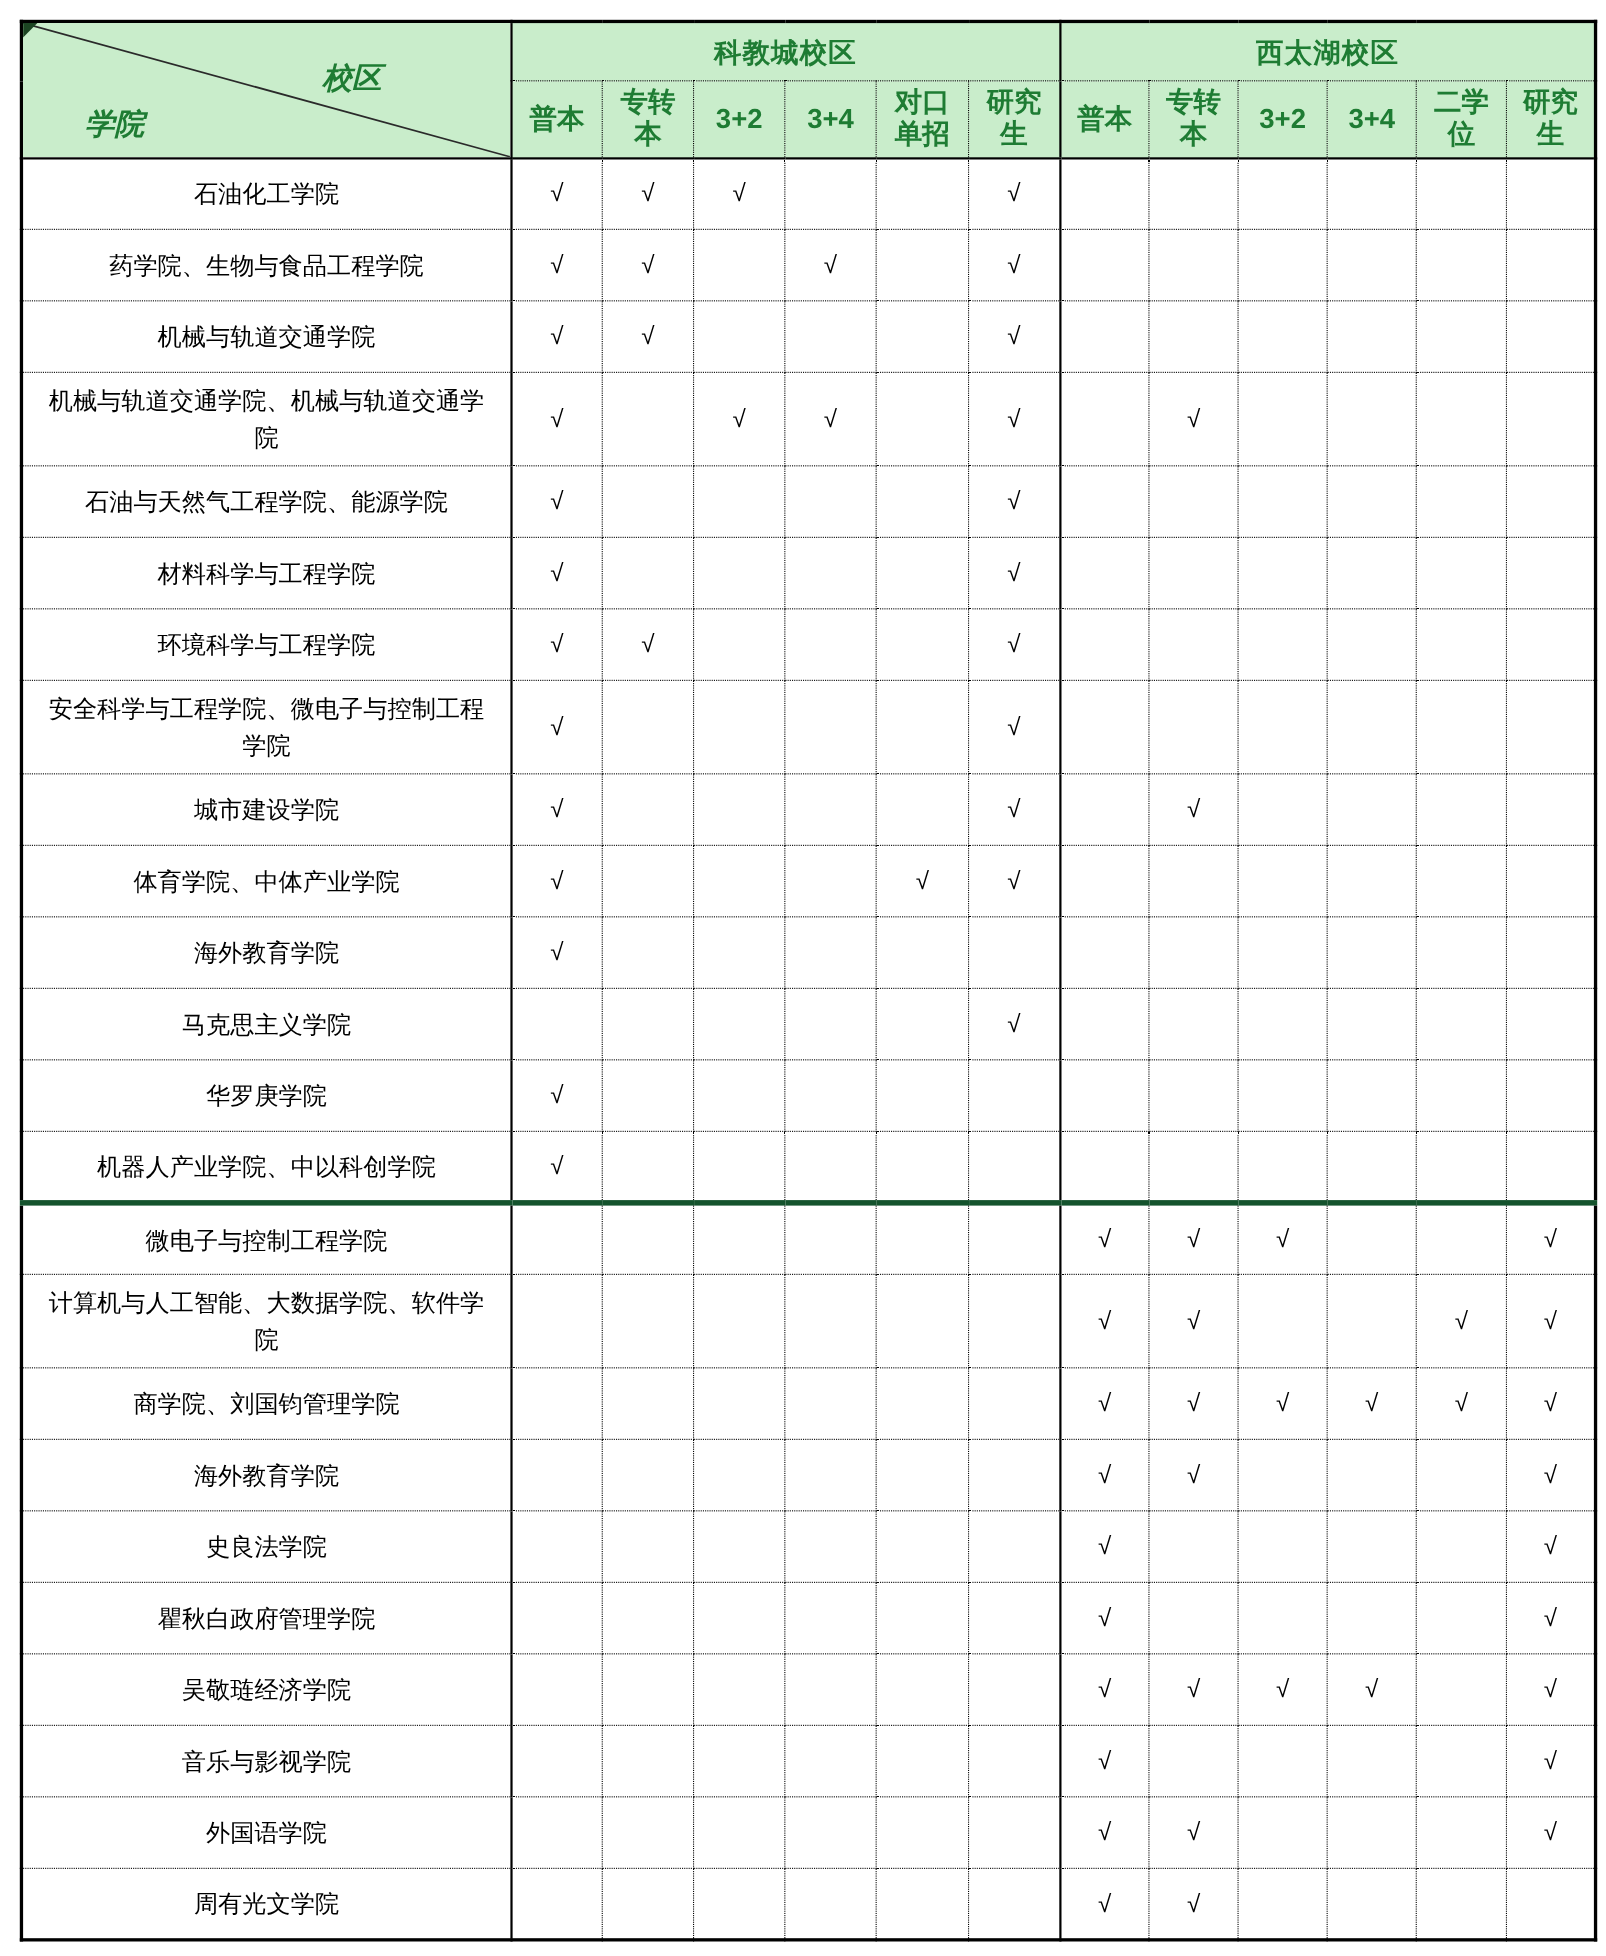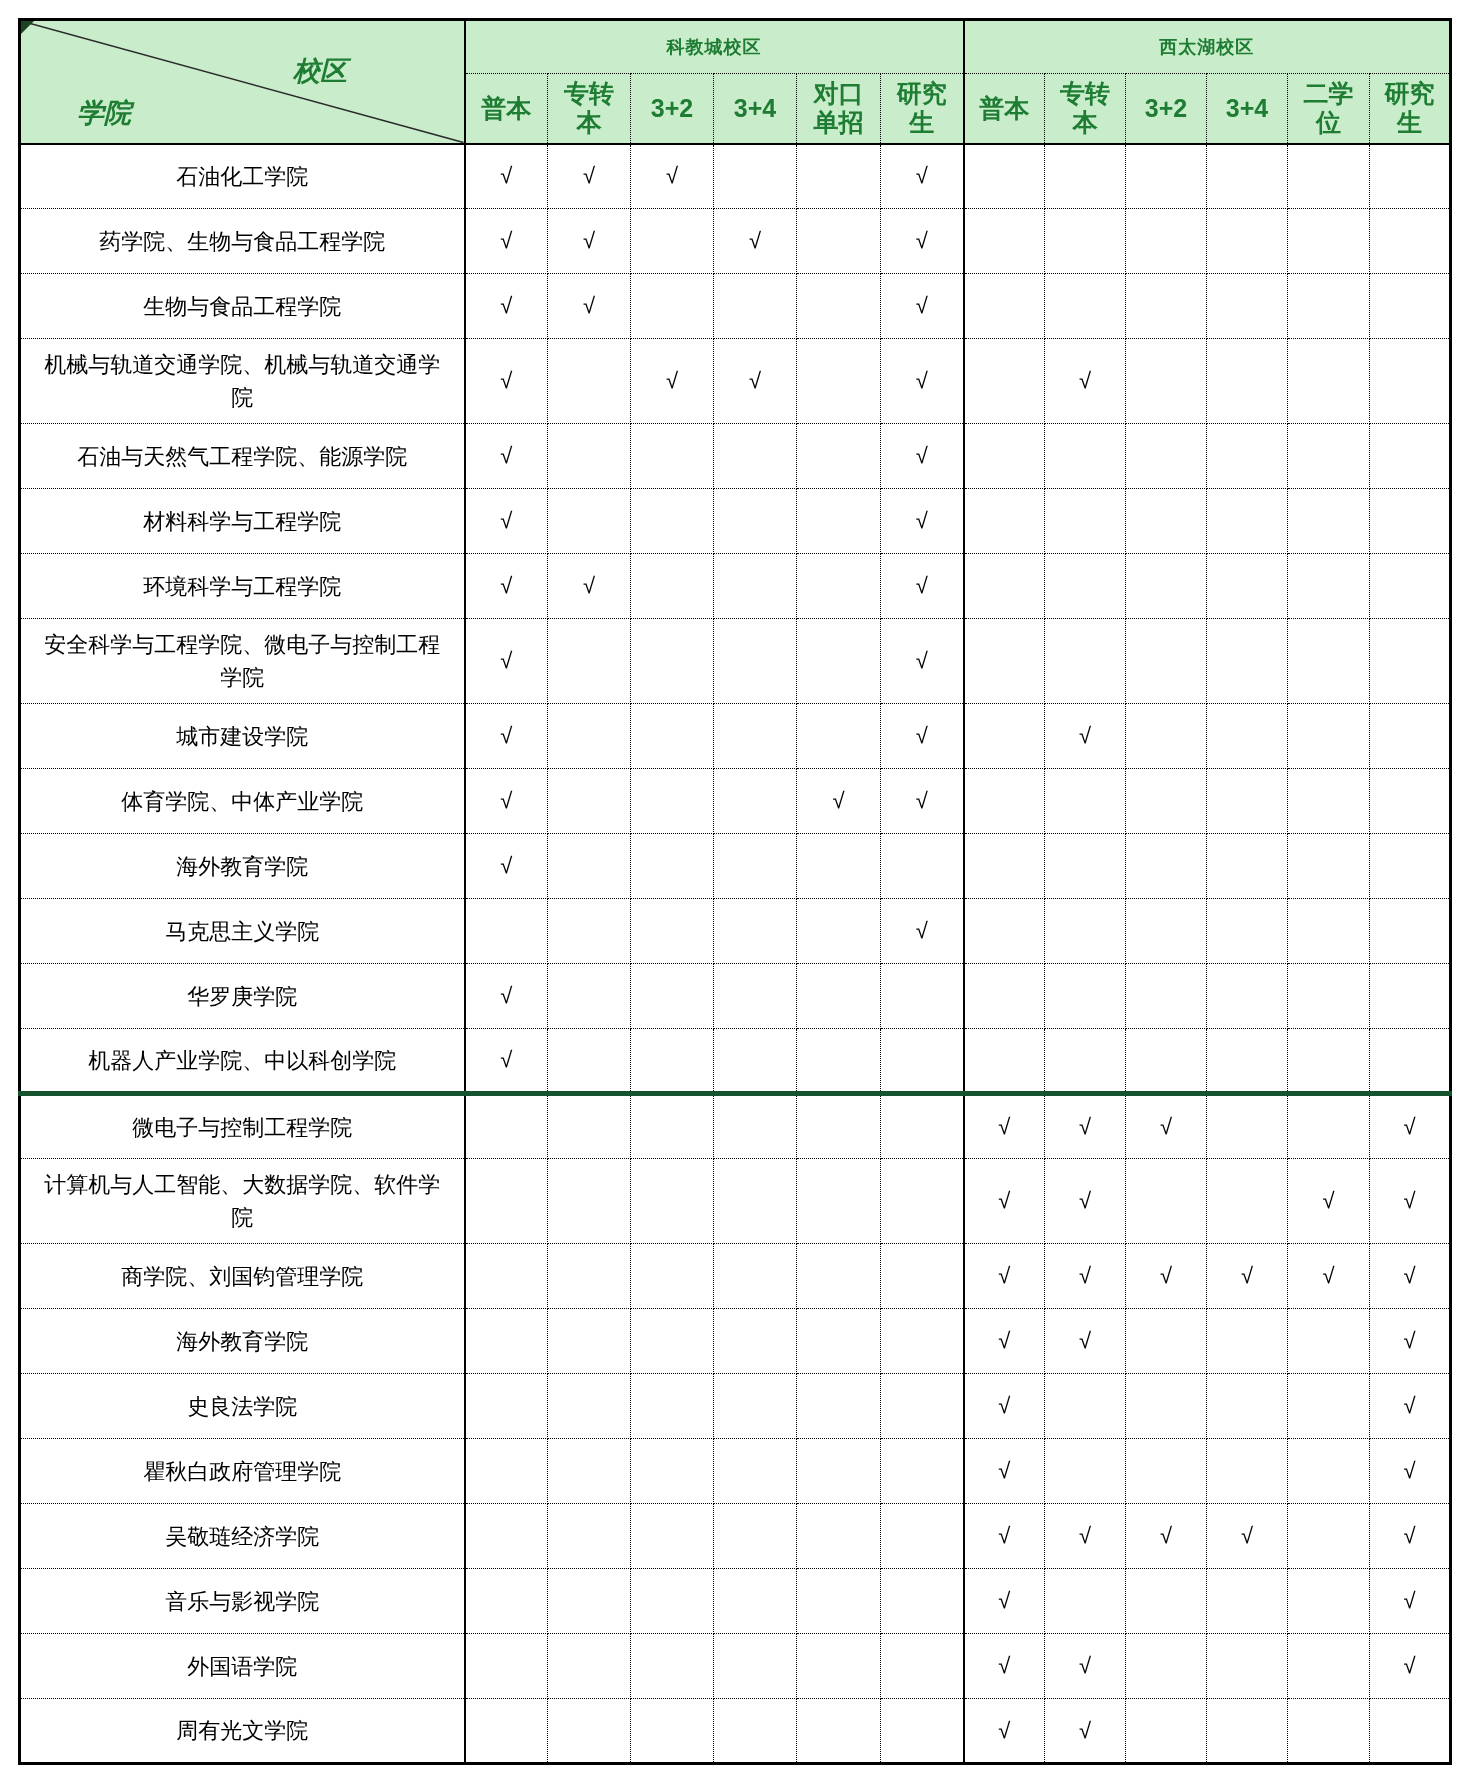--- a/index.html
+++ b/index.html
@@ -28,21 +28,21 @@
     box-sizing: border-box;
   }
   
   .grid thead th {
     background: #c9edcb;
     color: #1e7c33;
     font-weight: bold;
   }
   tr.campus-row th.campus-title {
     height: 54px;
-    font-size: 18px;
+    font-size: 25px;
     letter-spacing: 1px;
   }
   tr.subhead-row th {
     height: 70px;
     font-size: 25px;
     line-height: 1.18;
     padding: 2px 12px;
     border-bottom: 2.5px solid #000;
   }
   
@@ -163,21 +163,21 @@
           <td class="empty-cell"></td>
           <td class="check-cell">√</td>
           <td class="empty-cell group-start"></td>
           <td class="empty-cell"></td>
           <td class="empty-cell"></td>
           <td class="empty-cell"></td>
           <td class="empty-cell"></td>
           <td class="empty-cell"></td>
         </tr>
         <tr>
-          <td class="college">生物与食品工程学院</td>
+          <td class="college">机械与轨道交通学院</td>
           <td class="check-cell group-start">√</td>
           <td class="check-cell">√</td>
           <td class="empty-cell"></td>
           <td class="empty-cell"></td>
           <td class="empty-cell"></td>
           <td class="check-cell">√</td>
           <td class="empty-cell group-start"></td>
           <td class="empty-cell"></td>
           <td class="empty-cell"></td>
           <td class="empty-cell"></td>

